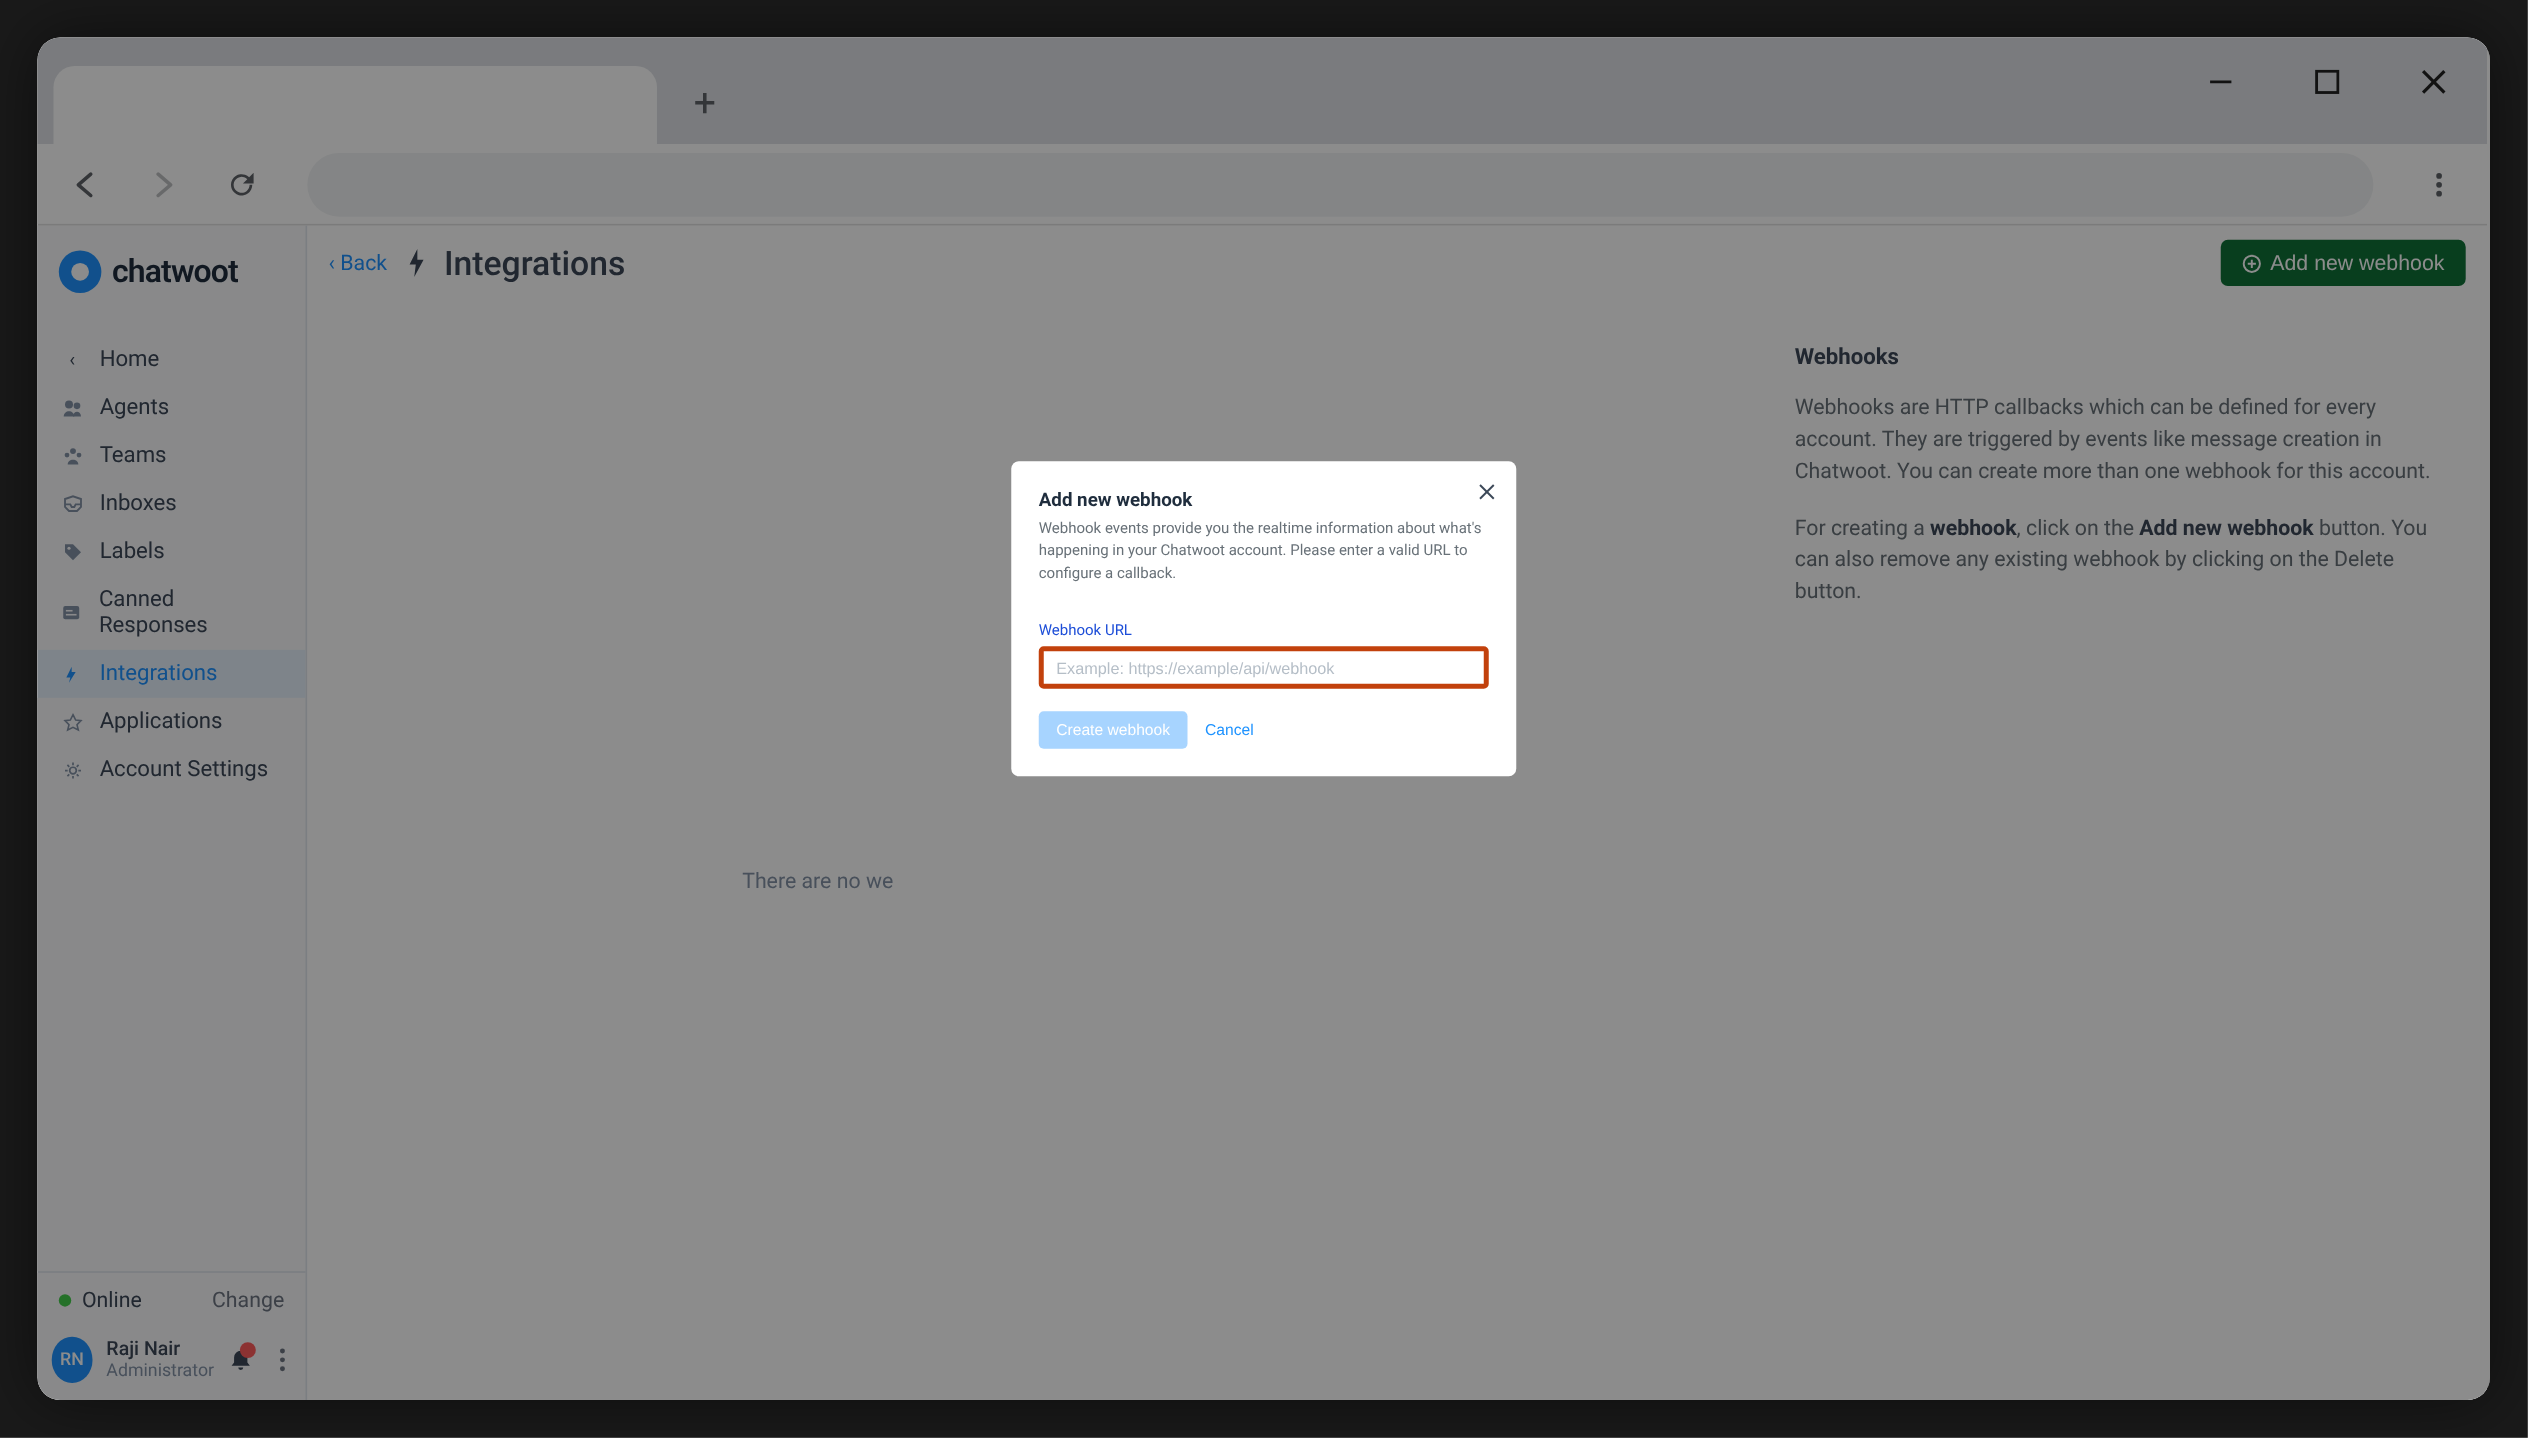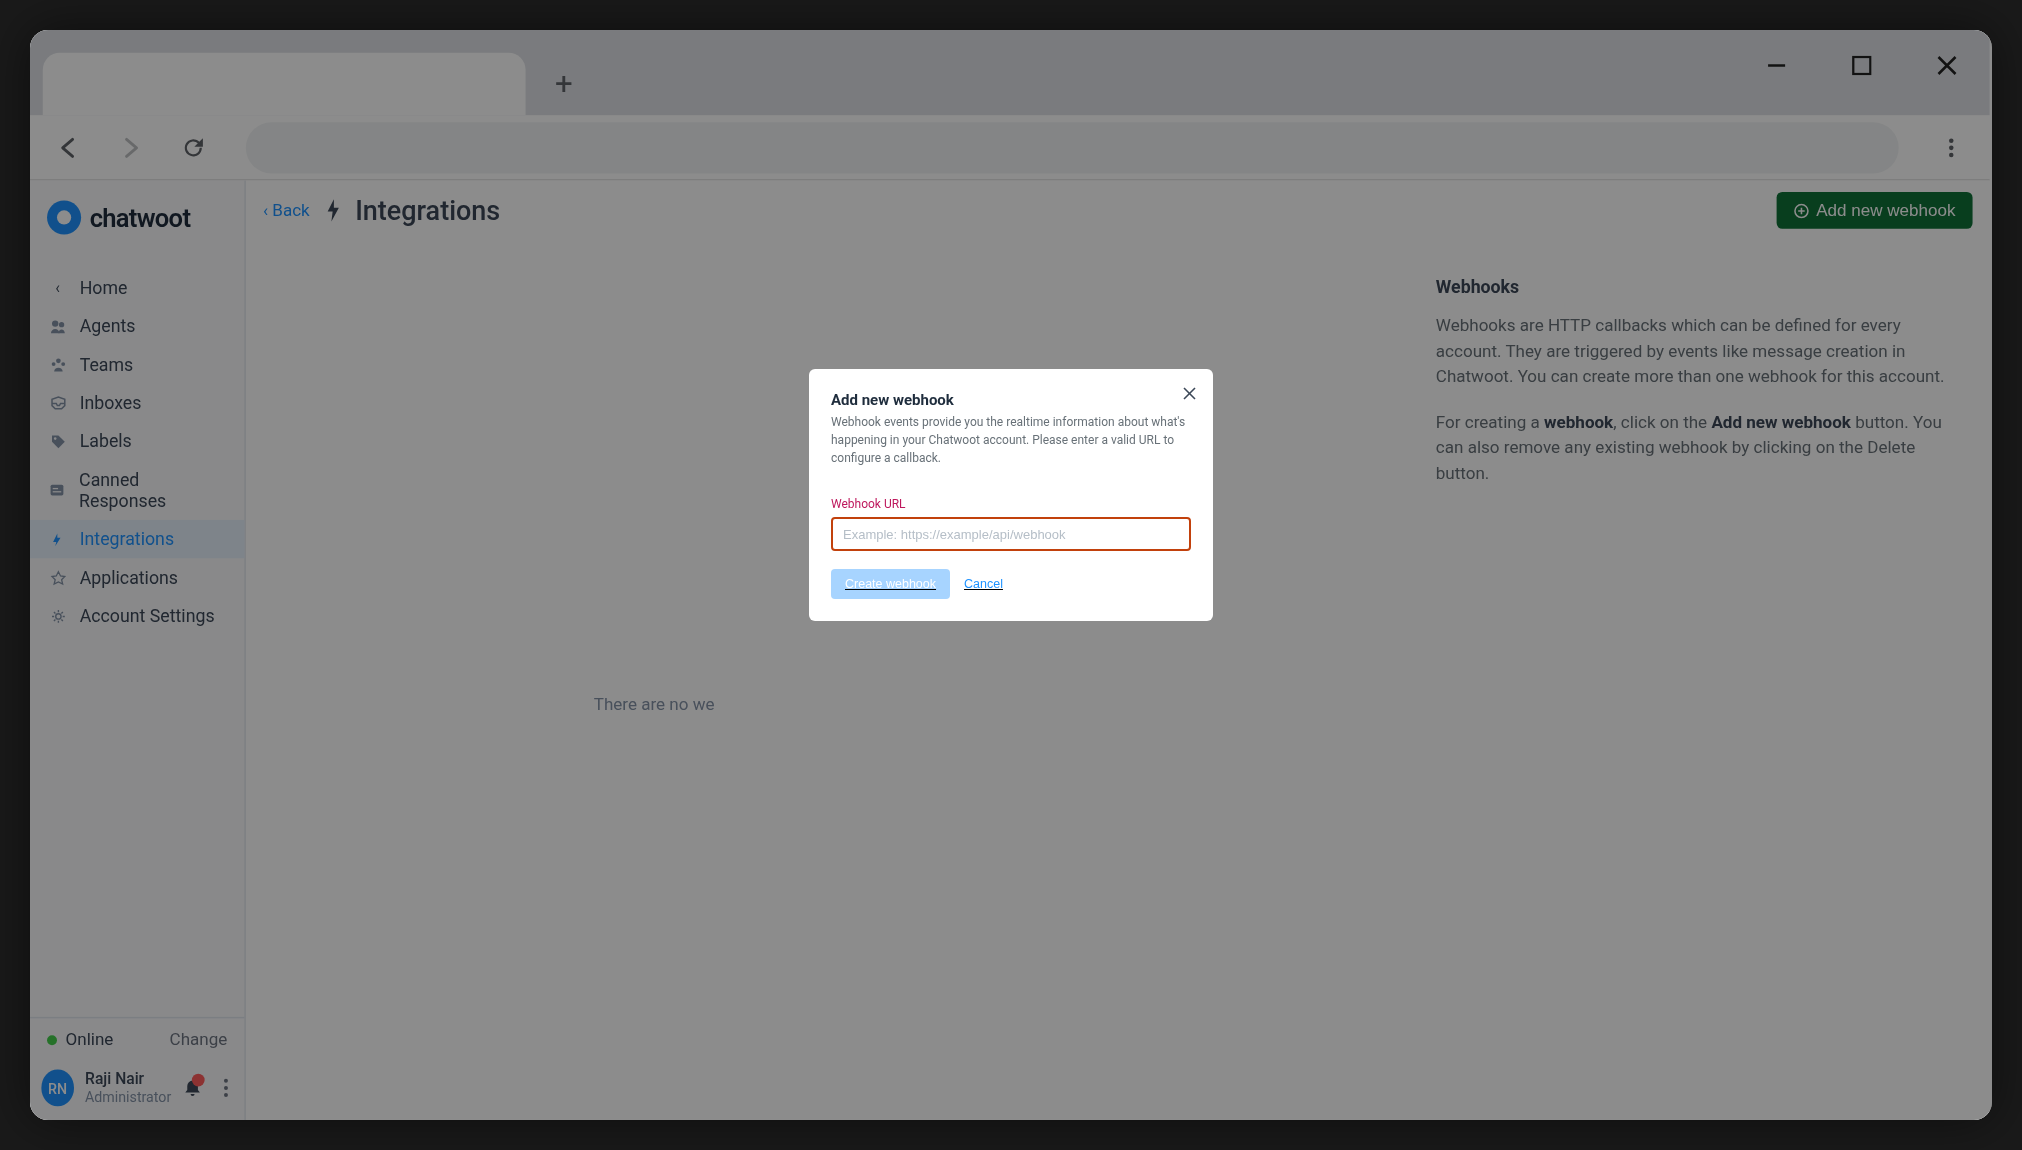--- a/index.html
+++ b/index.html
@@ -427,41 +427,40 @@
     
     .modal-desc {
       font-size: 12px;
       color: #687178;
       line-height: 1.5;
       margin-bottom: 30px;
     }
     
     .modal-label {
       font-size: 12px;
-      color: #be185d;
+      color: #1d4ed8;
       margin-bottom: 6px;
       display: block;
     }
     
     .modal-input {
       width: 100%;
       height: 34px;
-      border: 2px solid #c2410c;
+      border: 4px solid #c2410c;
       border-radius: 4px;
       padding: 0 10px;
       font-size: 13px;
       margin-bottom: 18px;
     }
     .modal-input::placeholder { color: #b5bec7; }
     
     .modal-actions {
       display: flex;
       align-items: center;
       gap: 14px;
-      text-decoration: underline;
     }
     
     .btn-primary {
       background: #a7d4ff;
       color: #fff;
       border: none;
       padding: 8px 14px;
       border-radius: 4px;
       font-size: 12.5px;
       cursor: pointer;

